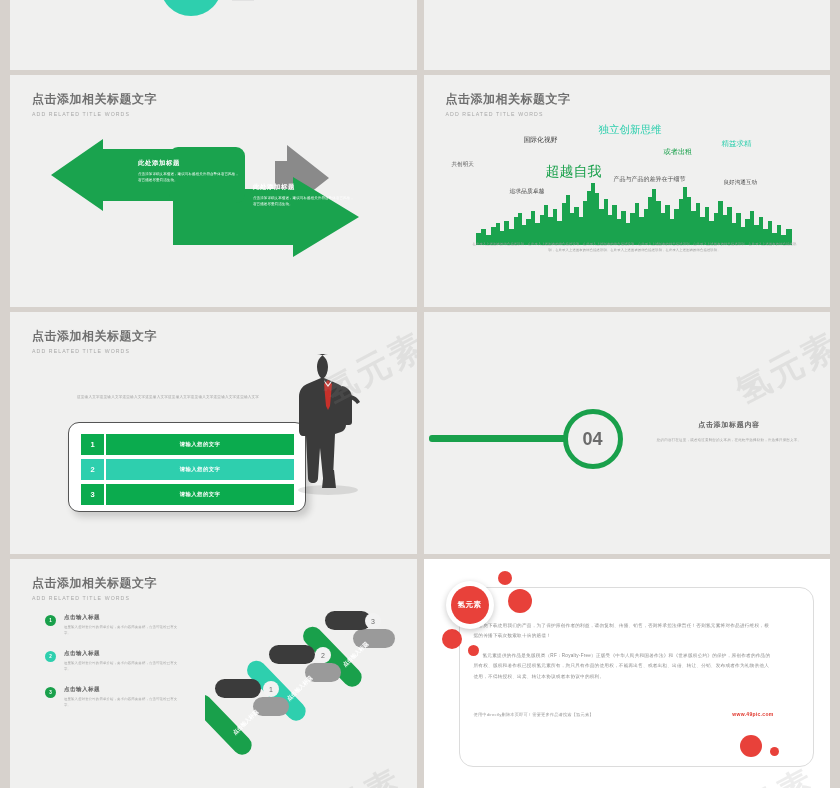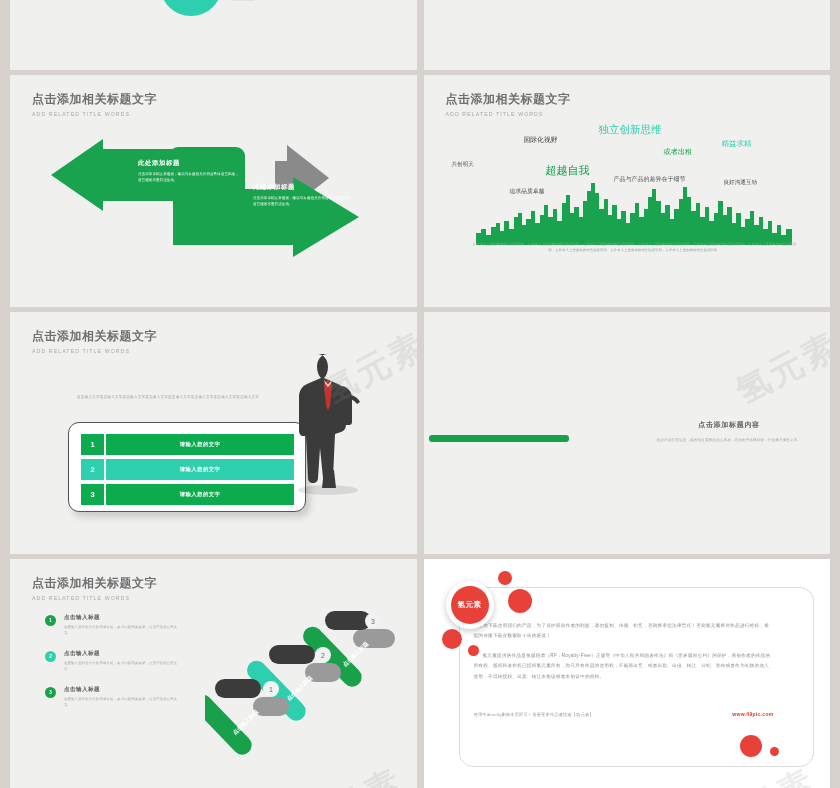--- a/index.html
+++ b/index.html
@@ -175,21 +175,21 @@
   </div>
 
   <div class="slide">
     <div class="ttl">
       <div class="cn">点击添加相关标题文字</div>
       <div class="en">ADD RELATED TITLE WORDS</div>
     </div>
     <div class="cloud" id="cloud">
         <span class="w" style="left: 28px; top: 48px; font-size: 5.6px; color: rgb(85, 85, 85);">共创明天</span>
         <span class="w" style="left: 100px; top: 22px; font-size: 6.8px; color: rgb(61, 61, 61);">国际化视野</span>
-        <span class="w" style="left: 122px; top: 50px; font-size: 11px; color: rgb(25, 160, 75);">超越自我</span>
+        <span class="w" style="left: 122px; top: 50px; font-size: 14px; color: rgb(25, 160, 75);">超越自我</span>
         <span class="w" style="left: 175px; top: 10px; font-size: 10.5px; color: rgb(46, 207, 174);">独立创新思维</span>
         <span class="w" style="left: 240px; top: 34px; font-size: 7.2px; color: rgb(25, 160, 75);">或者出租</span>
         <span class="w" style="left: 298px; top: 26px; font-size: 7.5px; color: rgb(46, 207, 174);">精益求精</span>
         <span class="w" style="left: 190px; top: 62px; font-size: 6px; color: rgb(74, 74, 74);">产品与产品的差异在于细节</span>
         <span class="w" style="left: 86px; top: 74px; font-size: 5.8px; color: rgb(74, 74, 74);">追求品质卓越</span>
         <span class="w" style="left: 300px; top: 66px; font-size: 5.6px; color: rgb(74, 74, 74);">良好沟通互动</span>
       </div>
     <svg class="skyline" width="316" height="62" viewBox="0 0 316 62" preserveAspectRatio="none">
       <path fill="#1aa34e" d="M0 62 L0 50 L5 50 L5 46 L10 46 L10 52 L15 52 L15 44 L20 44 L20 40
         L24 40 L24 48 L28 48 L28 38 L33 38 L33 46 L38 46 L38 34 L42 34 L42 30 L46 30 L46 42
@@ -239,20 +239,21 @@
       <path fill="#c8302a" d="M34 30 l4 4 l-2 22 l-2 4 l-2-4 l-2-22 z"></path>
       <path fill="#ffffff" d="M30 30 l4 5 l4-5 l-1 3 l-3 4 l-3-4 z"></path>
       <path fill="#3b3b3b" d="M55 45 c5 0 9 3 11 7 l-3 2 c-2-3-5-5-8-5 z"></path>
       <path fill="#3b3b3b" d="M30 120 l10 0 l2 18 l-14 0 z"></path>
     </svg>
     <div class="wm tr">氢元素</div>
   </div>
 
   <div class="slide">
     <div class="line04"></div>
+    <div class="ring04">04</div>
     <div class="t04">
       <div class="h">点击添加标题内容</div>
       <div class="b">您的内容打在这里，或者通过复制您的文本后，在此框中选择粘贴，并选择只保留文字。</div>
     </div>
     <div class="wm tr">氢元素</div>
   </div>
 
   <div class="slide">
     <div class="ttl">
       <div class="cn">点击添加相关标题文字</div>

